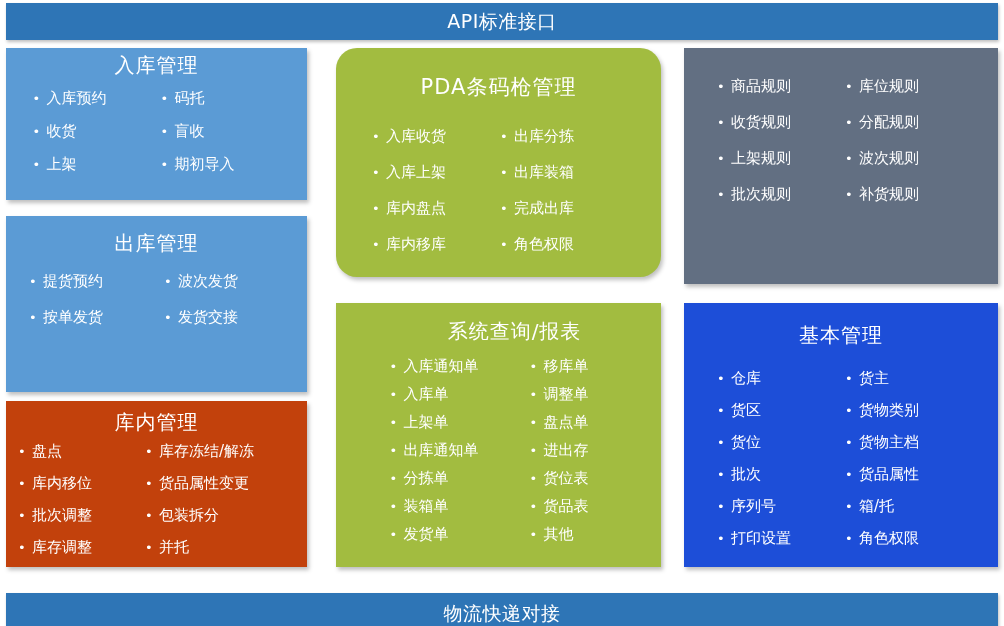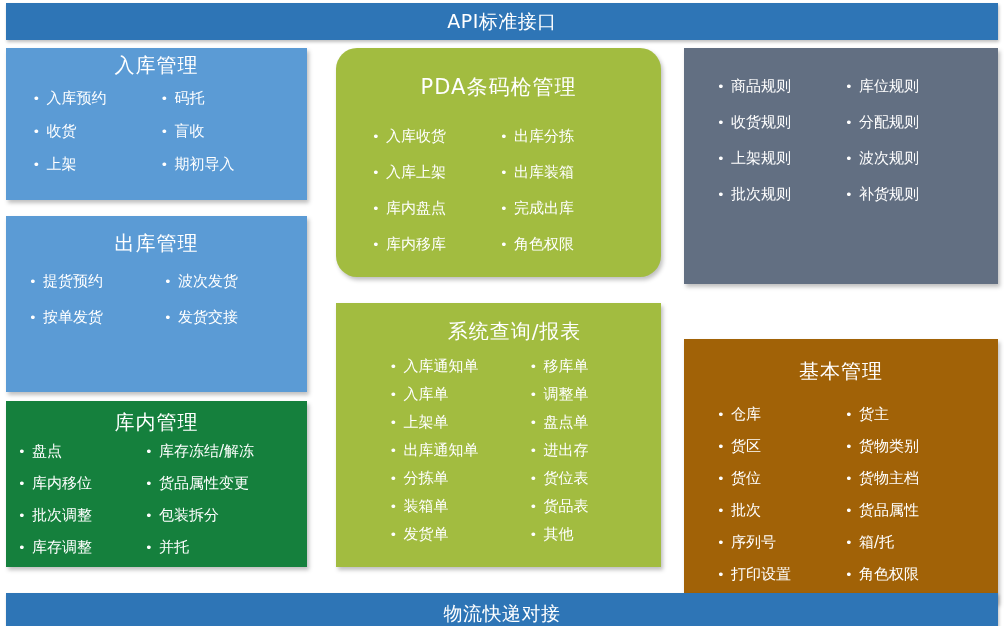--- a/index.html
+++ b/index.html
@@ -198,21 +198,21 @@
             <span class="bullet-text">波次发货</span>
           </div>
         <div class="bullet-item">
             <span class="bullet-dot">•</span>
             <span class="bullet-text">发货交接</span>
           </div>
       </div>
     </div>
   </div>
 
-  <div class="card card-blue" id="card-instore" style="background: #15803d;">
+  <div class="card card-blue" id="card-instore" style="background: #c2410c;">
     <div class="card-title">库内管理</div>
     <div class="card-cols">
       <div class="card-col">
         <div class="bullet-item">
             <span class="bullet-dot">•</span>
             <span class="bullet-text">盘点</span>
           </div>
         <div class="bullet-item">
             <span class="bullet-dot">•</span>
             <span class="bullet-text">库内移位</span>
@@ -389,21 +389,21 @@
             <span class="bullet-text">波次规则</span>
           </div>
         <div class="bullet-item">
             <span class="bullet-dot">•</span>
             <span class="bullet-text">补货规则</span>
           </div>
       </div>
     </div>
   </div>
 
-  <div class="card" id="card-basic" style="background: #a16207; margin-top: 36px;">
+  <div class="card" id="card-basic" style="background: #1d4ed8;">
     <div class="card-title">基本管理</div>
     <div class="card-cols">
       <div class="card-col">
         <div class="bullet-item">
             <span class="bullet-dot">•</span>
             <span class="bullet-text">仓库</span>
           </div>
         <div class="bullet-item">
             <span class="bullet-dot">•</span>
             <span class="bullet-text">货区</span>

